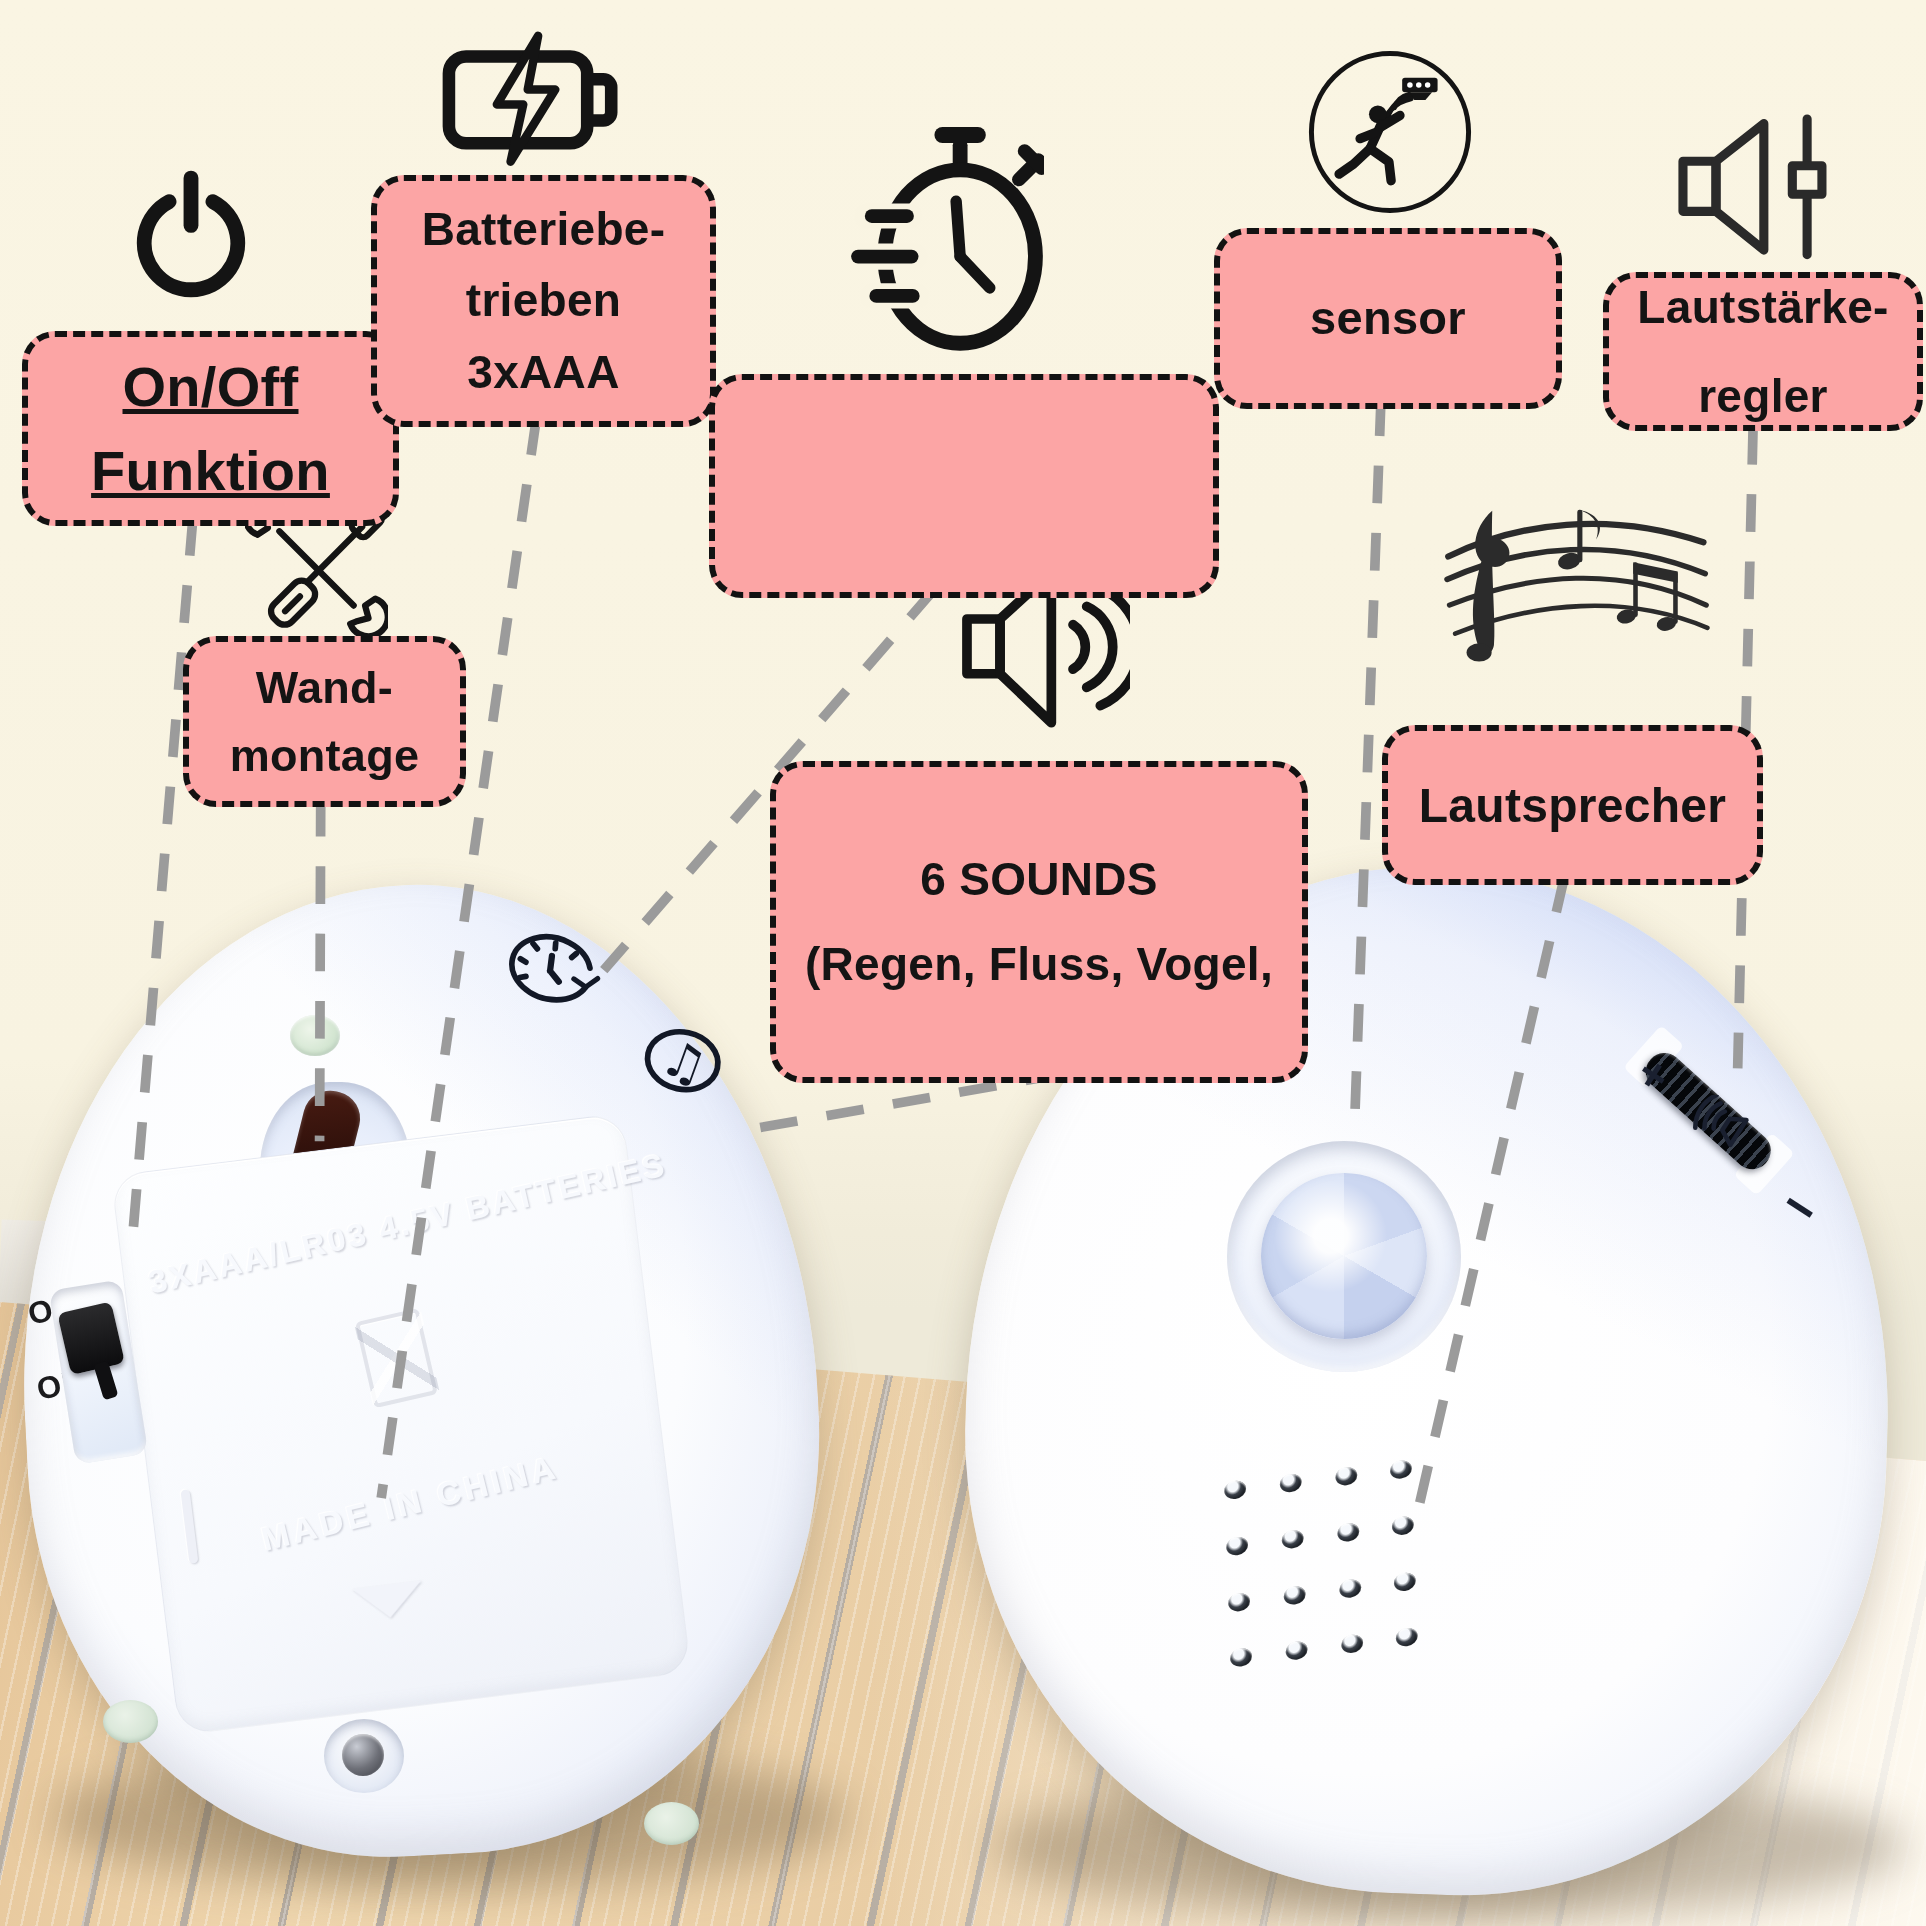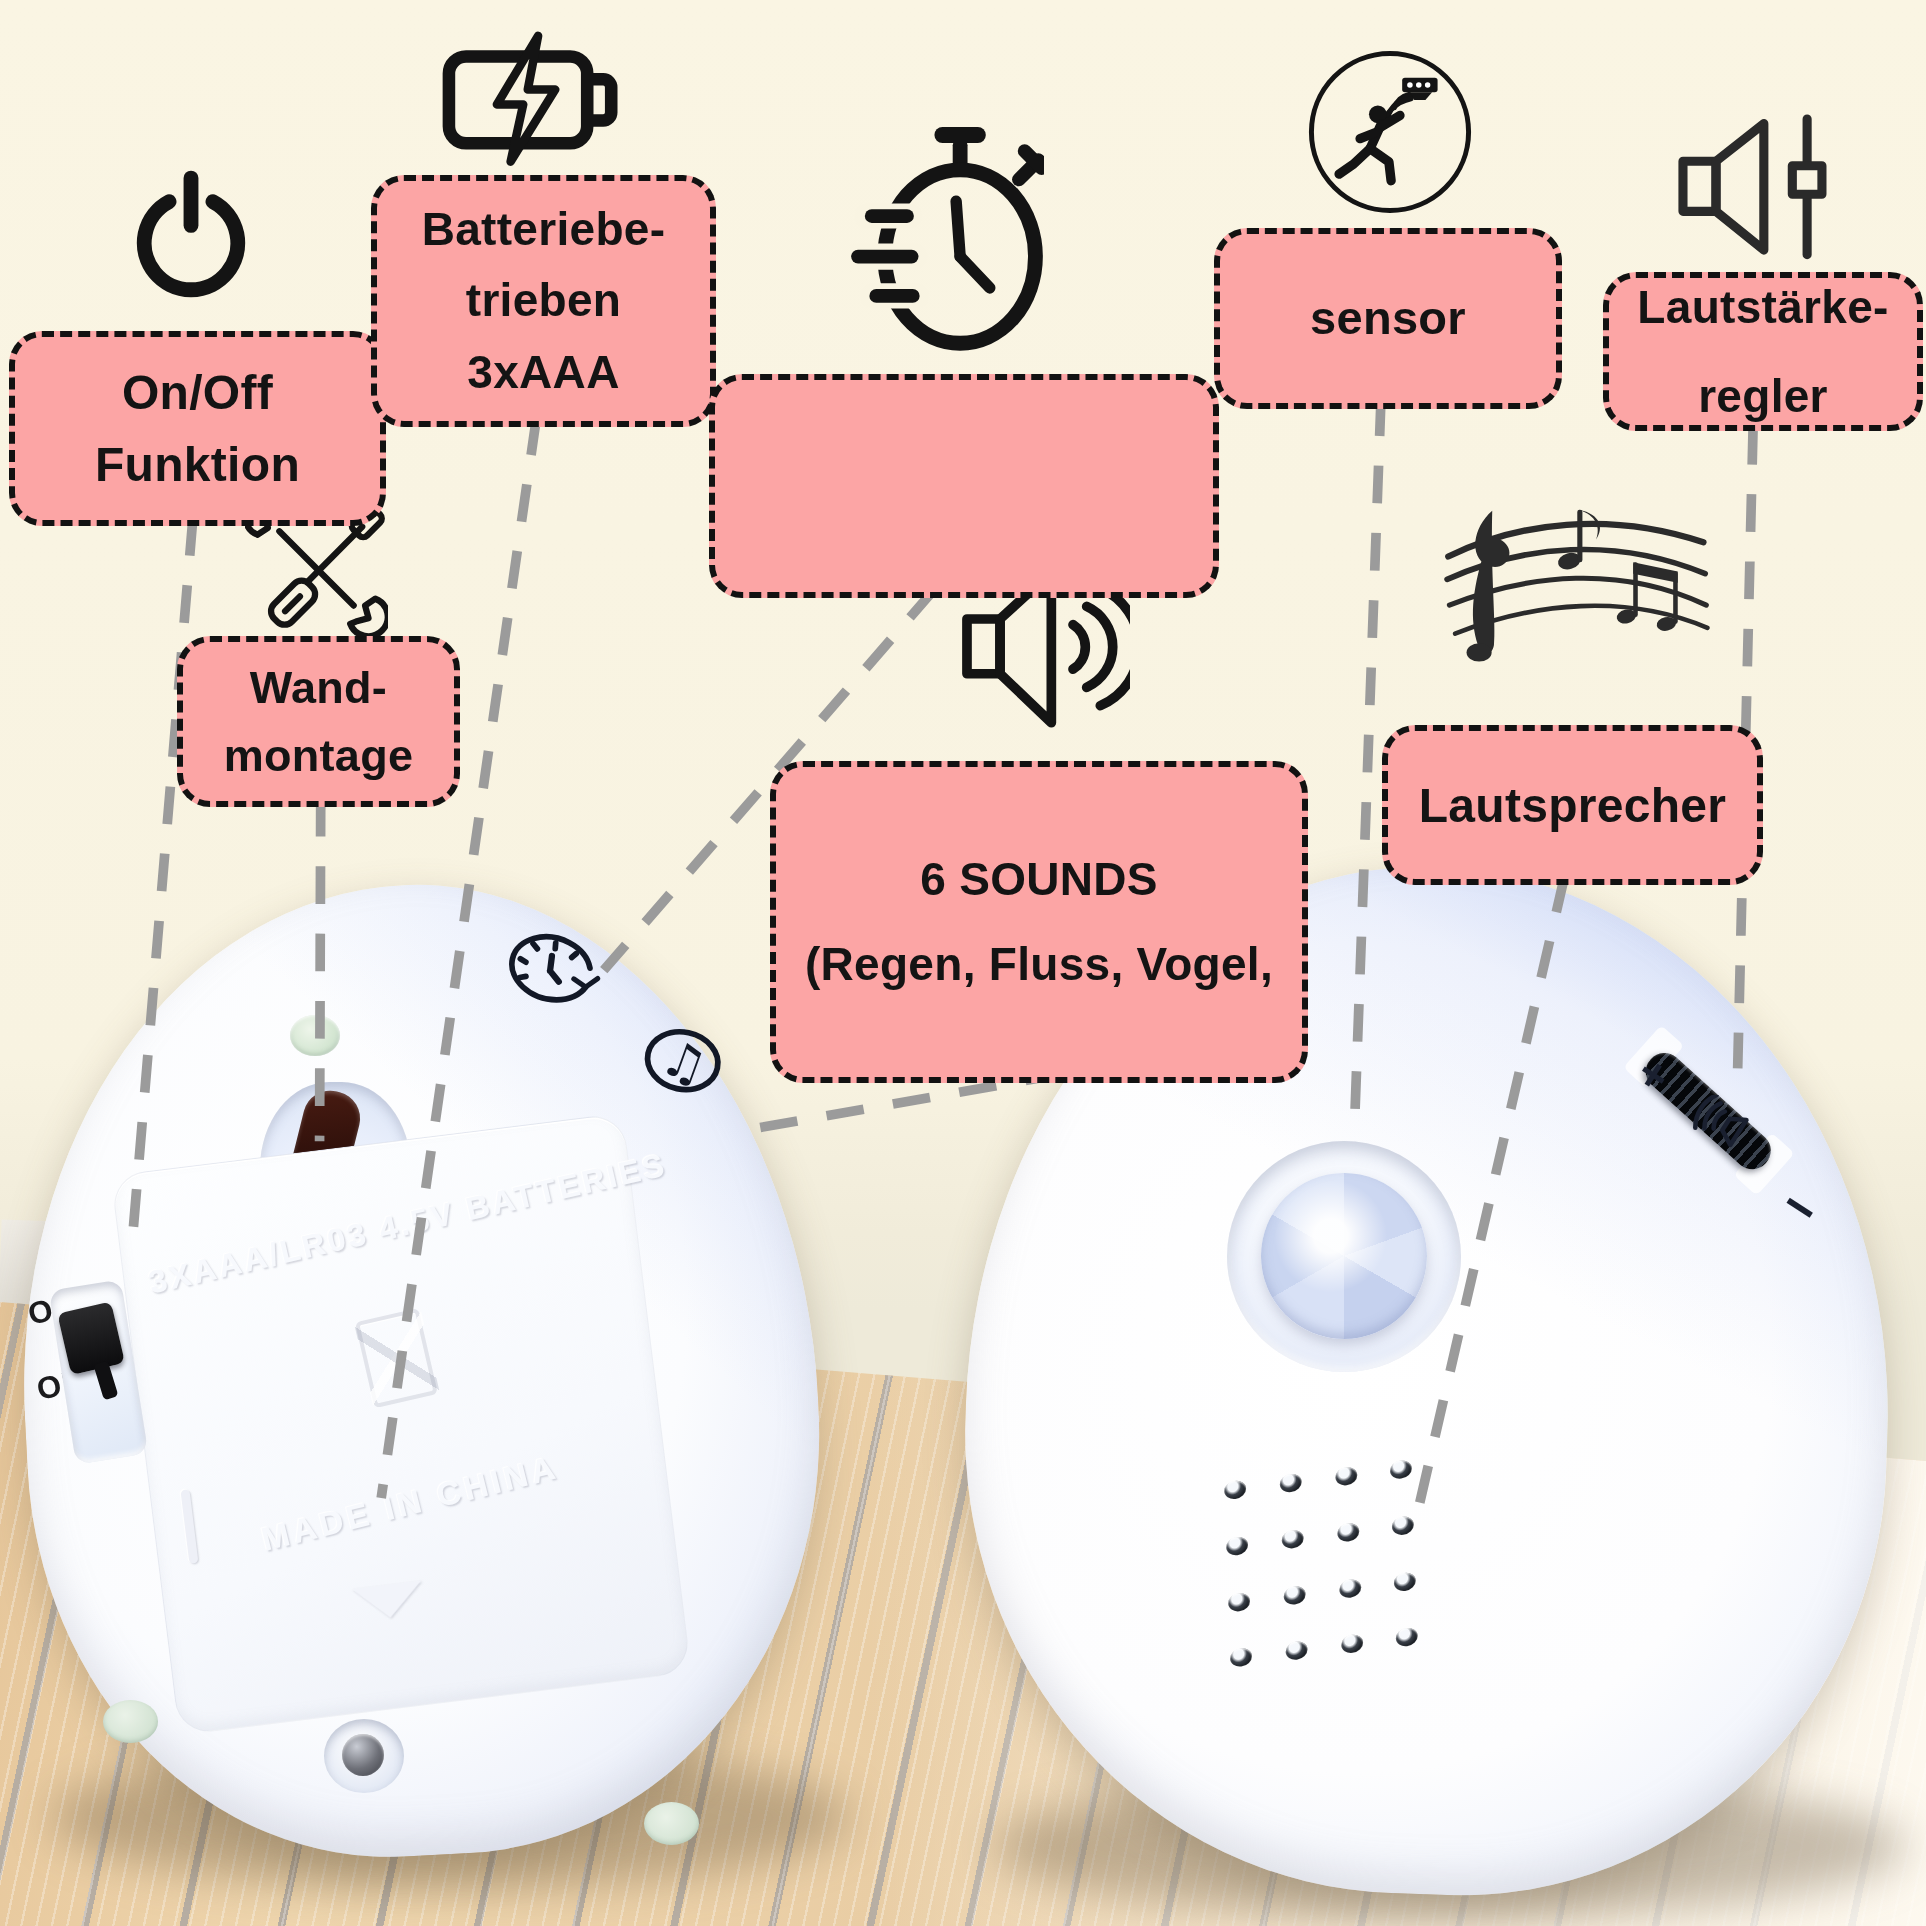--- a/index.html
+++ b/index.html
@@ -315,21 +315,21 @@
     <rect x="244" y="38" width="9" height="92" rx="4"></rect>
     <path d="M247 38 c 30 10, 38 30, 30 52 c 14 -20, 8 -44, -30 -52 z"></path>
     <ellipse cx="330" cy="225" rx="17" ry="12" transform="rotate(-12 330 225)"></ellipse>
     <ellipse cx="400" cy="238" rx="17" ry="12" transform="rotate(-12 400 238)"></ellipse>
     <rect x="342" y="130" width="8" height="96" rx="4"></rect>
     <rect x="412" y="146" width="8" height="92" rx="4"></rect>
     <polygon points="342,130 420,146 420,166 342,150"></polygon>
   </g>
 </svg>
 
-<div class="abs callout" style="left:9px;top:331px;width:365px;height:183px;font-size:48px;line-height:1.5;">
+<div class="abs callout" style="left:22px;top:331px;width:365px;height:183px;font-size:56px;line-height:1.5;text-decoration:underline;">
   <span class="ln">On/Off</span>
   <span class="ln">Funktion</span>
 </div>
 
 <div class="abs callout" style="left:371px;top:175px;width:333px;height:240px;font-size:46px;line-height:1.55;">
   <span class="ln">Batteriebe-</span>
   <span class="ln">trieben</span>
   <span class="ln">3xAAA</span>
 </div>
 
@@ -338,21 +338,21 @@
 
 <div class="abs callout" style="left:1214px;top:228px;width:336px;height:169px;font-size:47px;line-height:1.5;">
   <span class="ln">sensor</span>
 </div>
 
 <div class="abs callout" style="left:1603px;top:272px;width:308px;height:147px;font-size:46px;line-height:1.4;gap:24px;">
   <span class="ln">Lautstärke-</span>
   <span class="ln">regler</span>
 </div>
 
-<div class="abs callout" style="left:177px;top:636px;width:271px;height:159px;font-size:45px;line-height:1.5;">
+<div class="abs callout" style="left:183px;top:636px;width:271px;height:159px;font-size:45px;line-height:1.5;">
   <span class="ln">Wand-</span>
   <span class="ln">montage</span>
 </div>
 
 <div class="abs callout" style="left:770px;top:761px;width:526px;height:310px;font-size:46px;line-height:1.85;">
   <span class="ln">6 SOUNDS</span>
   <span class="ln">(Regen, Fluss, Vogel,</span>
 </div>
 
 <div class="abs callout" style="left:1382px;top:725px;width:369px;height:148px;font-size:48px;">

